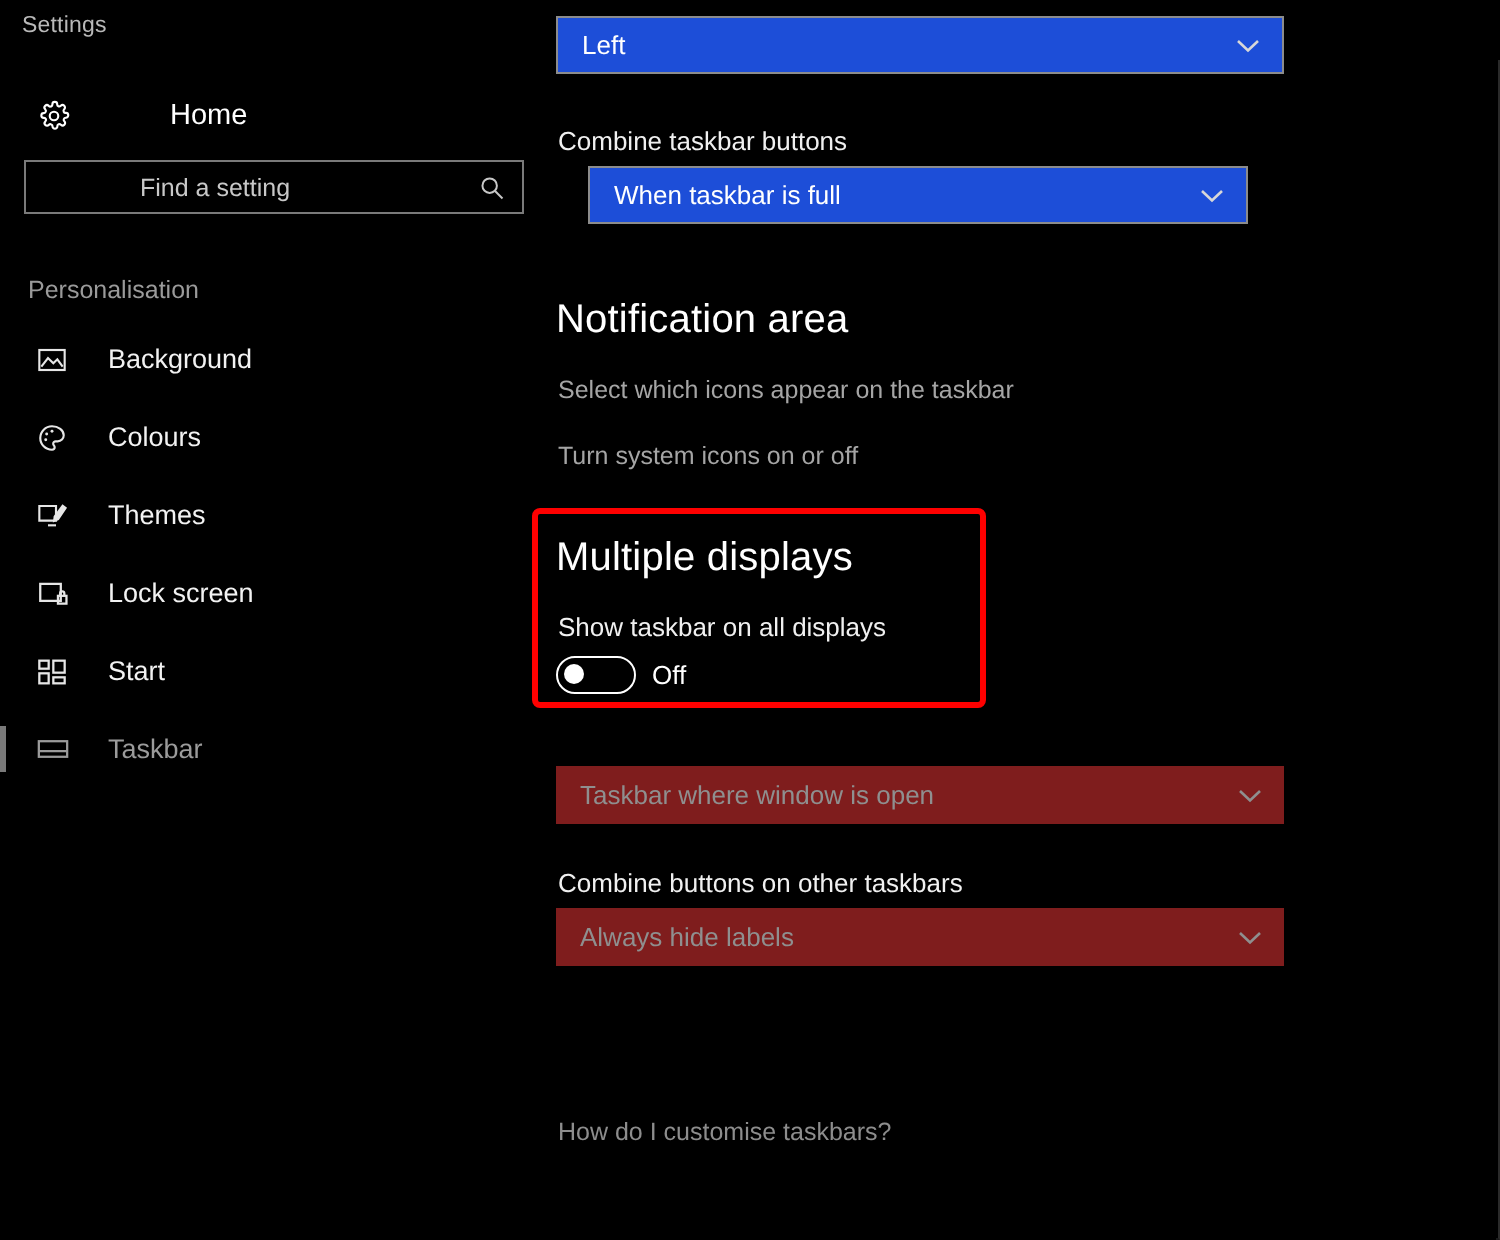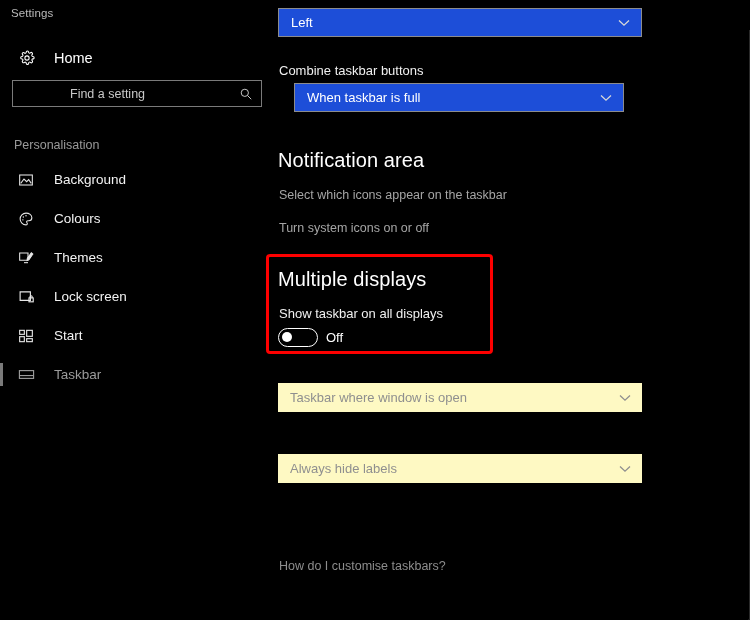--- a/index.html
+++ b/index.html
@@ -41,21 +41,21 @@
 
   
   .sidebar {
     position: absolute; left: 0; top: 30px;
     width: 270px; height: 590px;
     background: #000;
   }
   .home-row {
     position: absolute; left: 0; top: 12px;
     width: 262px; height: 32px;
-    display: flex; align-items: center;
+    display: flex; align-items: center; gap: 31px;
   }
   .home-ico {
     width: 22px; margin-left: 16px;
     display: flex; align-items: center; justify-content: center;
     color: #ffffff;
   }
   .home-label {
     margin-left: 16px;
     font-size: 14.5px; color: #ffffff;
   }
@@ -141,21 +141,21 @@
     margin-left: 12px;
     font-size: 13px; color: #ffffff;
     flex: 1; white-space: nowrap; overflow: hidden;
   }
   .combo .chev {
     margin-right: 11px; color: #d8d8d8;
     display: flex; align-items: center;
   }
   .combo.disabled {
     border: none;
-    background: #fef9c3;
+    background: #7f1d1d;
   }
   .combo.disabled .cval { color: #8f8f8f; }
   .combo.disabled .chev { color: #8f8f8f; }
 
   
   .toggle {
     position: absolute;
     width: 40px; height: 19px;
     border: 1.5px solid #ffffff;
     border-radius: 10px;
@@ -357,20 +357,21 @@
 
     <div class="combo disabled" style="left:8px; top:383px; width:364px;">
       <div class="cval">Taskbar where window is open</div>
       <div class="chev">
         <svg width="12" height="8" viewBox="0 0 12 8" fill="none" stroke="currentColor" stroke-width="1.3">
           <polyline points="1,1.5 6,6.2 11,1.5"></polyline>
         </svg>
       </div>
     </div>
 
+    <div class="lbl" style="left:9px; top:434px;">Combine buttons on other taskbars</div>
 
     <div class="combo disabled" style="left:8px; top:454px; width:364px;">
       <div class="cval">Always hide labels</div>
       <div class="chev">
         <svg width="12" height="8" viewBox="0 0 12 8" fill="none" stroke="currentColor" stroke-width="1.3">
           <polyline points="1,1.5 6,6.2 11,1.5"></polyline>
         </svg>
       </div>
     </div>
 

